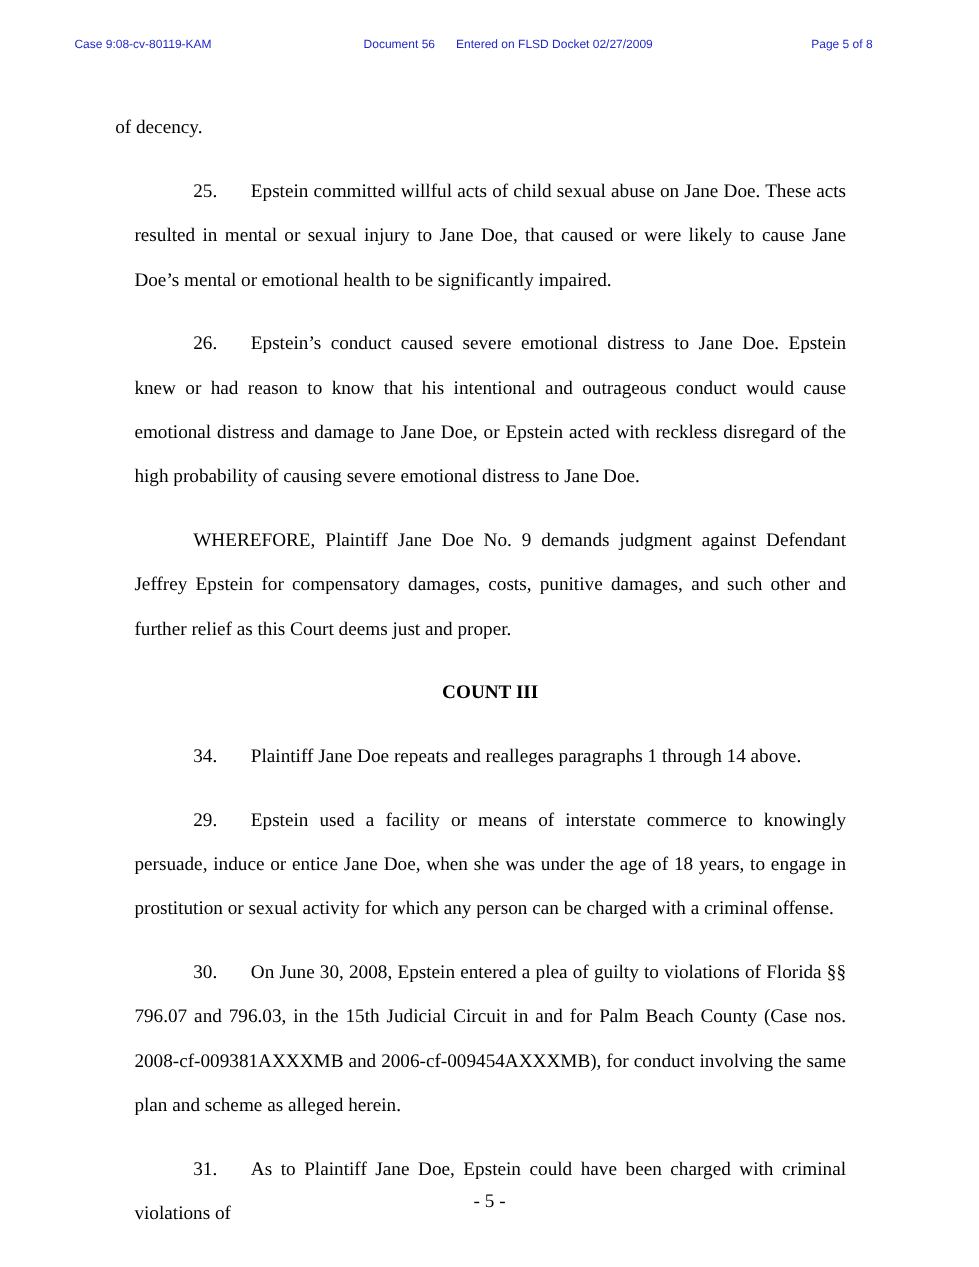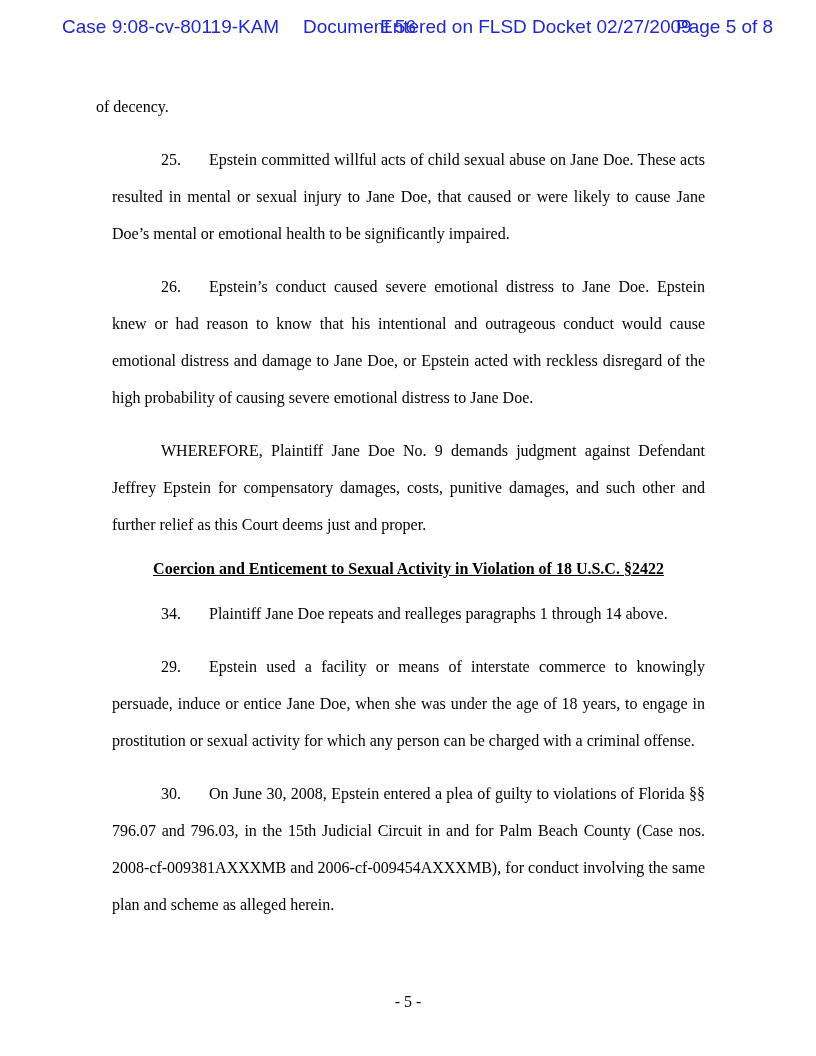--- a/index.html
+++ b/index.html
@@ -10,26 +10,26 @@
   body {
     width: 816px;
     height: 1056px;
     position: relative;
     overflow: hidden;
     font-family: "Liberation Serif", serif;
     color: #000000;
   }
   .stamp-header {
     position: absolute;
-    top: 16px;
+    top: 32px;
     left: 0;
     right: 0;
     height: 20px;
     font-family: "Liberation Sans", sans-serif;
-    font-size: 19px;
+    font-size: 10px;
     color: #2128c8;
   }
   .stamp-header span {
     position: absolute;
     white-space: nowrap;
     top: 0;
   }
   .stamp-case     { left: 62px;  }
   .stamp-document { left: 268px; margin-left: 35px; }
   .stamp-entered  { left: 380px; }
@@ -94,23 +94,24 @@
 <div class="doc-body">
   <p class="cont">of decency.</p>
 
   <p class="para"><span class="pnum">25.</span><span>Epstein committed willful acts of child sexual abuse on Jane Doe.  These acts resulted in mental or sexual injury to Jane Doe, that caused or were likely to cause Jane Doe’s mental or emotional health to be significantly impaired.</span></p>
 
   <p class="para"><span class="pnum">26.</span><span>Epstein’s conduct caused severe emotional distress to Jane Doe.  Epstein knew or had reason to know that his intentional and outrageous conduct would cause emotional distress and damage to Jane Doe, or Epstein acted with reckless disregard of the high probability of causing severe emotional distress to Jane Doe.</span></p>
 
 
   <p class="para">WHEREFORE, Plaintiff Jane Doe No. 9 demands judgment against Defendant Jeffrey Epstein for compensatory damages, costs, punitive damages, and such other and further relief as this Court deems just and proper.</p>
 
-  <p class="count-sub">Coercion and Enticement to Sexual Activity in Violation of 18 U.S.C. §2422</p>
+  <p class="count-title">COUNT III</p>
 
   <p class="para"><span class="pnum">34.</span><span>Plaintiff Jane Doe repeats and realleges paragraphs 1 through 14 above.</span></p>
 
   <p class="para"><span class="pnum">29.</span><span>Epstein used a facility or means of interstate commerce to knowingly persuade, induce or entice Jane Doe, when she was under the age of 18 years, to engage in prostitution or sexual activity for which any person can be charged with a criminal offense.</span></p>
 
   <p class="para"><span class="pnum">30.</span><span>On June 30, 2008, Epstein entered a plea of guilty to violations of Florida §§ 796.07 and 796.03, in the 15th Judicial Circuit in and for Palm Beach County (Case nos. 2008-cf-009381AXXXMB and 2006-cf-009454AXXXMB), for conduct involving the same plan and scheme as alleged herein.</span></p>
 
+  <p class="para"><span class="pnum">31.</span><span>As to Plaintiff Jane Doe, Epstein could have been charged with criminal violations of</span></p>
 </div>
 
 <div class="page-footer">- 5 -</div>
 
 </body></html>

